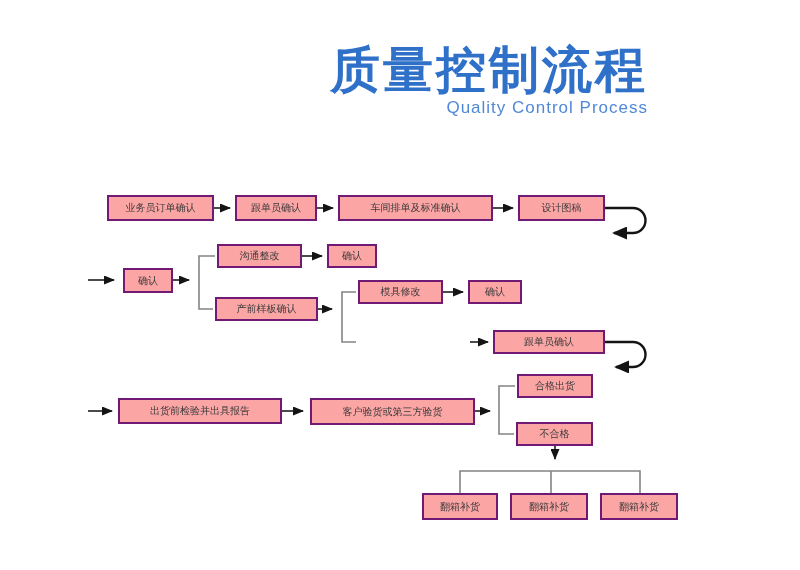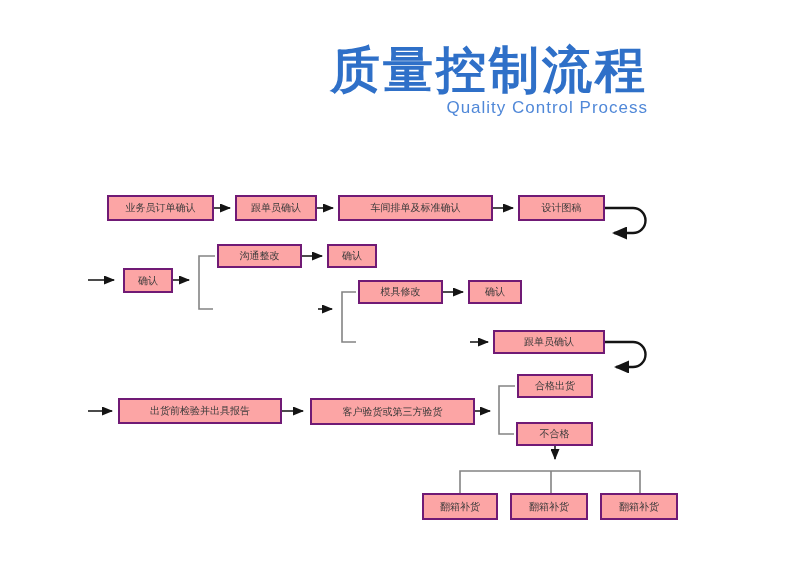--- a/index.html
+++ b/index.html
@@ -73,20 +73,21 @@
   </svg>
 
   <div class="node" style="left:107px;top:195px;width:107px;height:26px">业务员订单确认</div>
   <div class="node" style="left:338px;top:195px;width:155px;height:26px">车间排单及标准确认</div>
   <div class="node" style="left:235px;top:195px;width:82px;height:26px">跟单员确认</div>
   <div class="node" style="left:518px;top:195px;width:87px;height:26px">设计图稿</div>
 
   <div class="node" style="left:123px;top:268px;width:50px;height:25px">确认</div>
   <div class="node" style="left:217px;top:244px;width:85px;height:24px">沟通整改</div>
   <div class="node" style="left:327px;top:244px;width:50px;height:24px">确认</div>
+  <div class="node" style="left:215px;top:297px;width:103px;height:24px">产前样板确认</div>
   <div class="node" style="left:358px;top:280px;width:85px;height:24px">模具修改</div>
   <div class="node" style="left:468px;top:280px;width:54px;height:24px">确认</div>
   <div class="node" style="left:493px;top:330px;width:112px;height:24px">跟单员确认</div>
 
   <div class="node" style="left:118px;top:398px;width:164px;height:26px">出货前检验并出具报告</div>
   <div class="node" style="left:310px;top:398px;width:165px;height:27px">客户验货或第三方验货</div>
   <div class="node" style="left:517px;top:374px;width:76px;height:24px">合格出货</div>
   <div class="node" style="left:516px;top:422px;width:77px;height:24px">不合格</div>
 
   <div class="node" style="left:422px;top:493px;width:76px;height:27px">翻箱补货</div>

